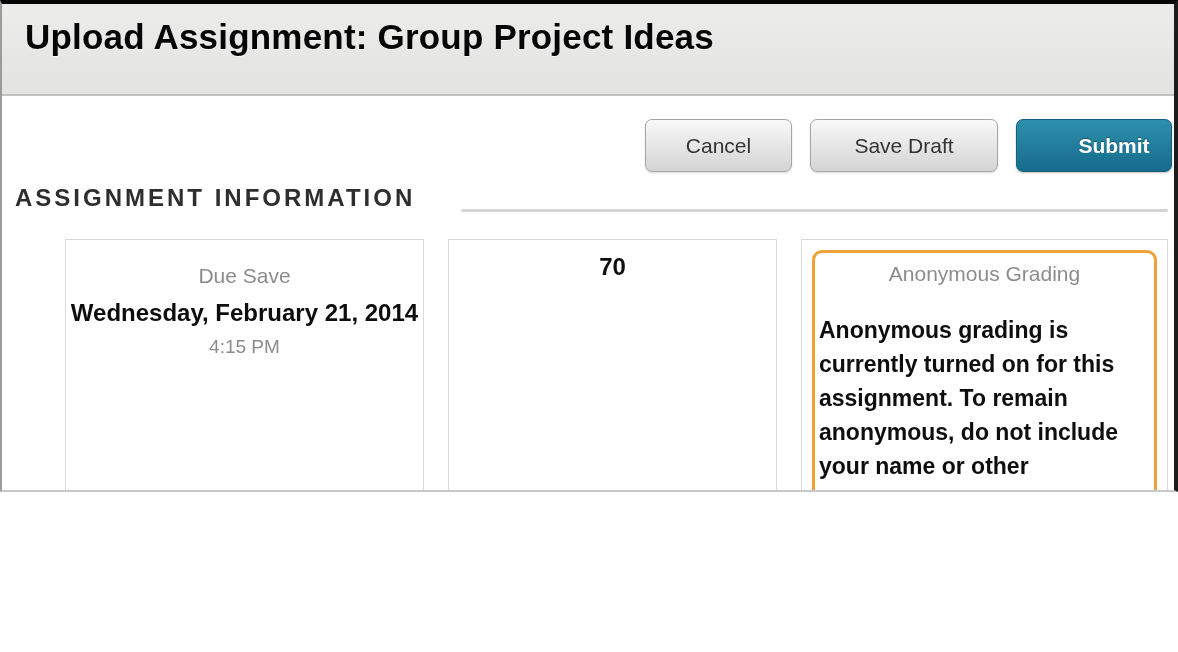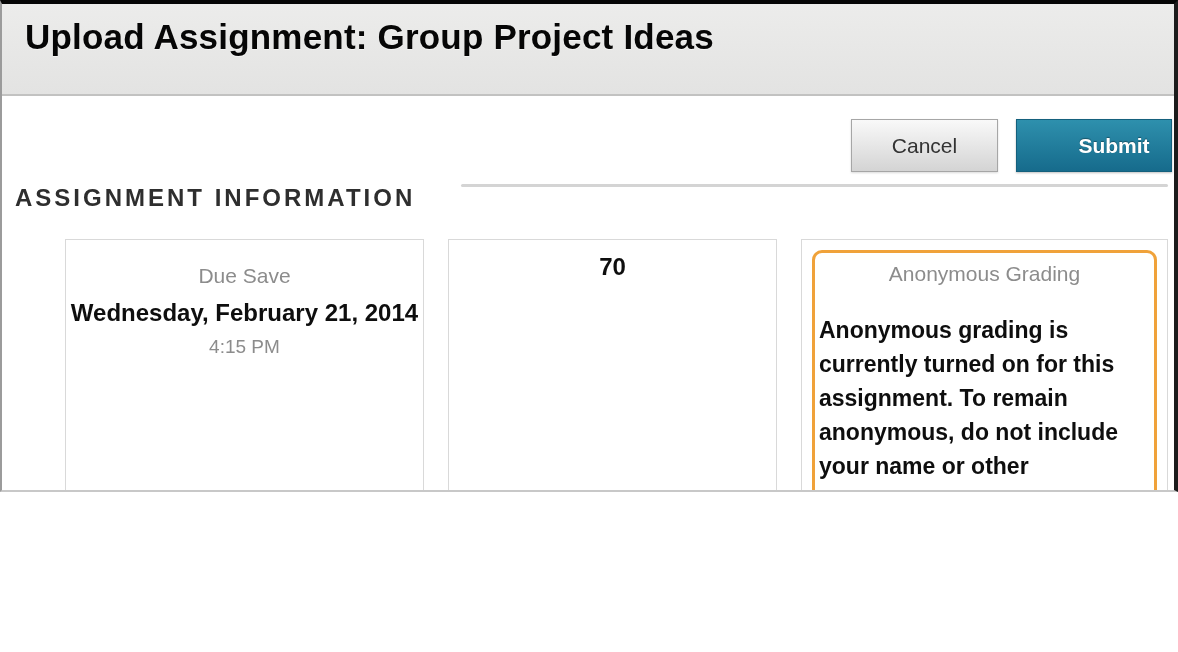--- a/index.html
+++ b/index.html
@@ -37,21 +37,21 @@
     display: flex;
     justify-content: flex-end;
     align-items: center;
     gap: 18px;
     margin: 23px 2px 0 0;
   }
   .btn {
     height: 53px;
     font-family: "Liberation Sans", sans-serif;
     font-size: 21px;
-    border-radius: 0;
+    border-radius: 7px;
     cursor: pointer;
     text-align: center;
   }
   .btn-gray {
     background: linear-gradient(#f9f9f9, #d4d4d4);
     border: 1px solid #a6a6a6;
     color: #333333;
     box-shadow: 0 1px 2px rgba(0,0,0,0.15);
   }
   .btn-cancel { width: 147px; }
@@ -63,21 +63,21 @@
     color: #ffffff;
     font-weight: bold;
     text-shadow: 0 -1px 1px rgba(0,0,0,0.35);
     box-shadow: 0 1px 2px rgba(0,0,0,0.25);
     padding-left: 40px;
   }
 
   
   .section-row {
     display: flex;
-    align-items: flex-start;
+    align-items: flex-end;
     margin: 12px 6px 0 13px;
     gap: 28px;
   }
   .section-heading {
     font-size: 24px;
     font-weight: bold;
     letter-spacing: 3px;
     color: #2e2e2e;
     white-space: nowrap;
   }
@@ -156,20 +156,21 @@
 <body>
 
 <div class="screen">
 
   <div class="page-header">
     <div class="page-title">Upload Assignment: Group Project Ideas</div>
   </div>
 
   <div class="actions">
     <button class="btn btn-gray btn-cancel">Cancel</button>
+    <button class="btn btn-gray btn-savedraft">Save Draft</button>
     <button class="btn btn-submit">Submit</button>
   </div>
 
   <div class="section-row">
     <div class="section-heading">ASSIGNMENT INFORMATION</div>
     <div class="section-divider"></div>
   </div>
 
   <div class="panels">
 

